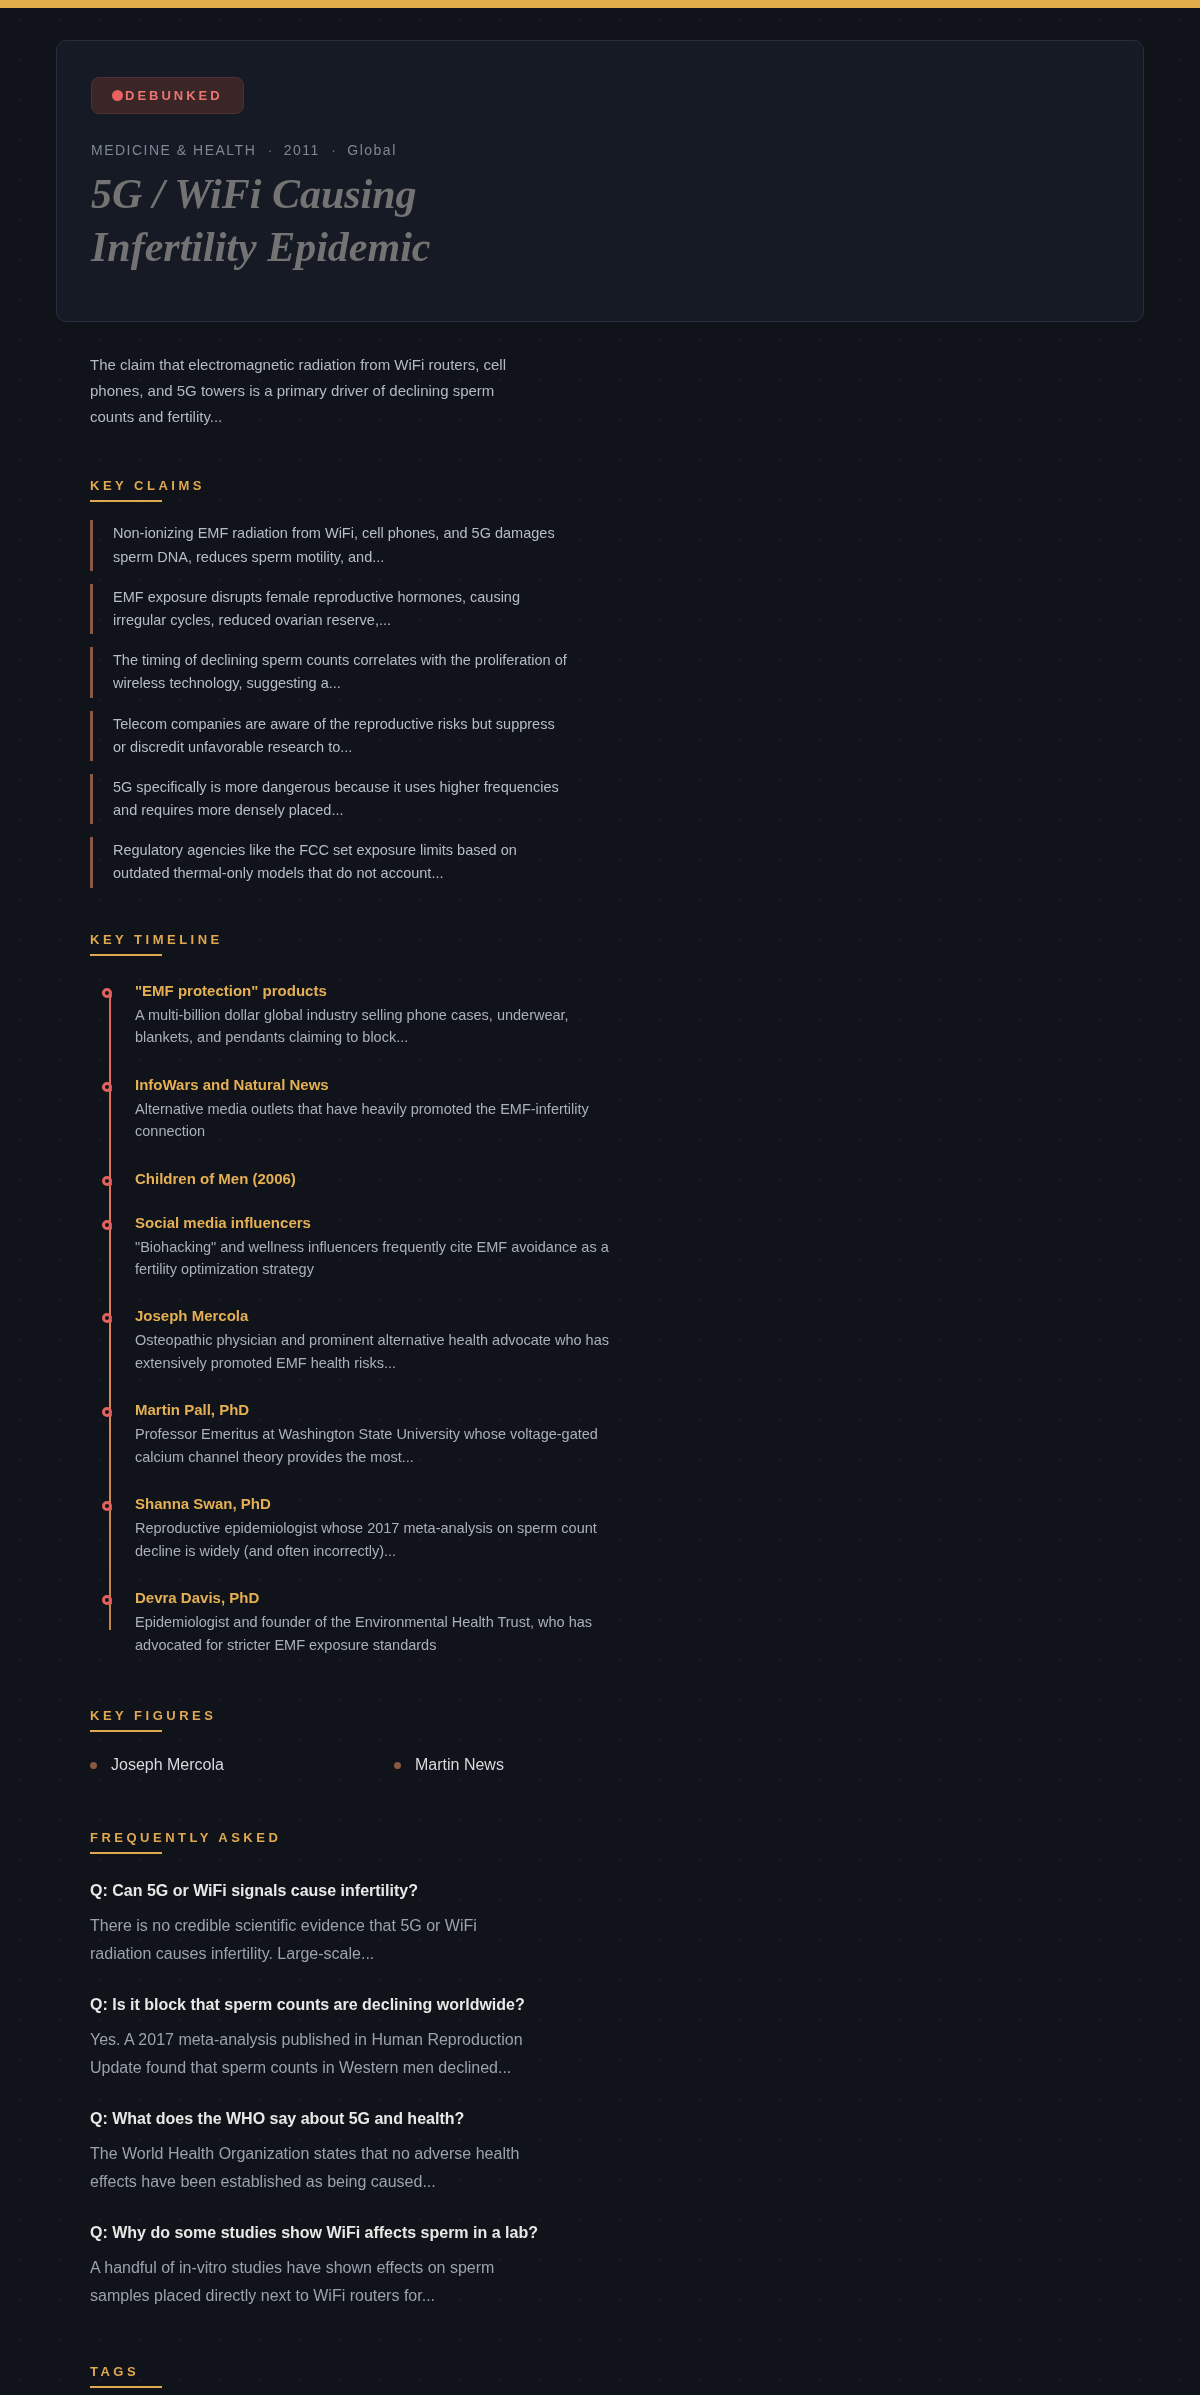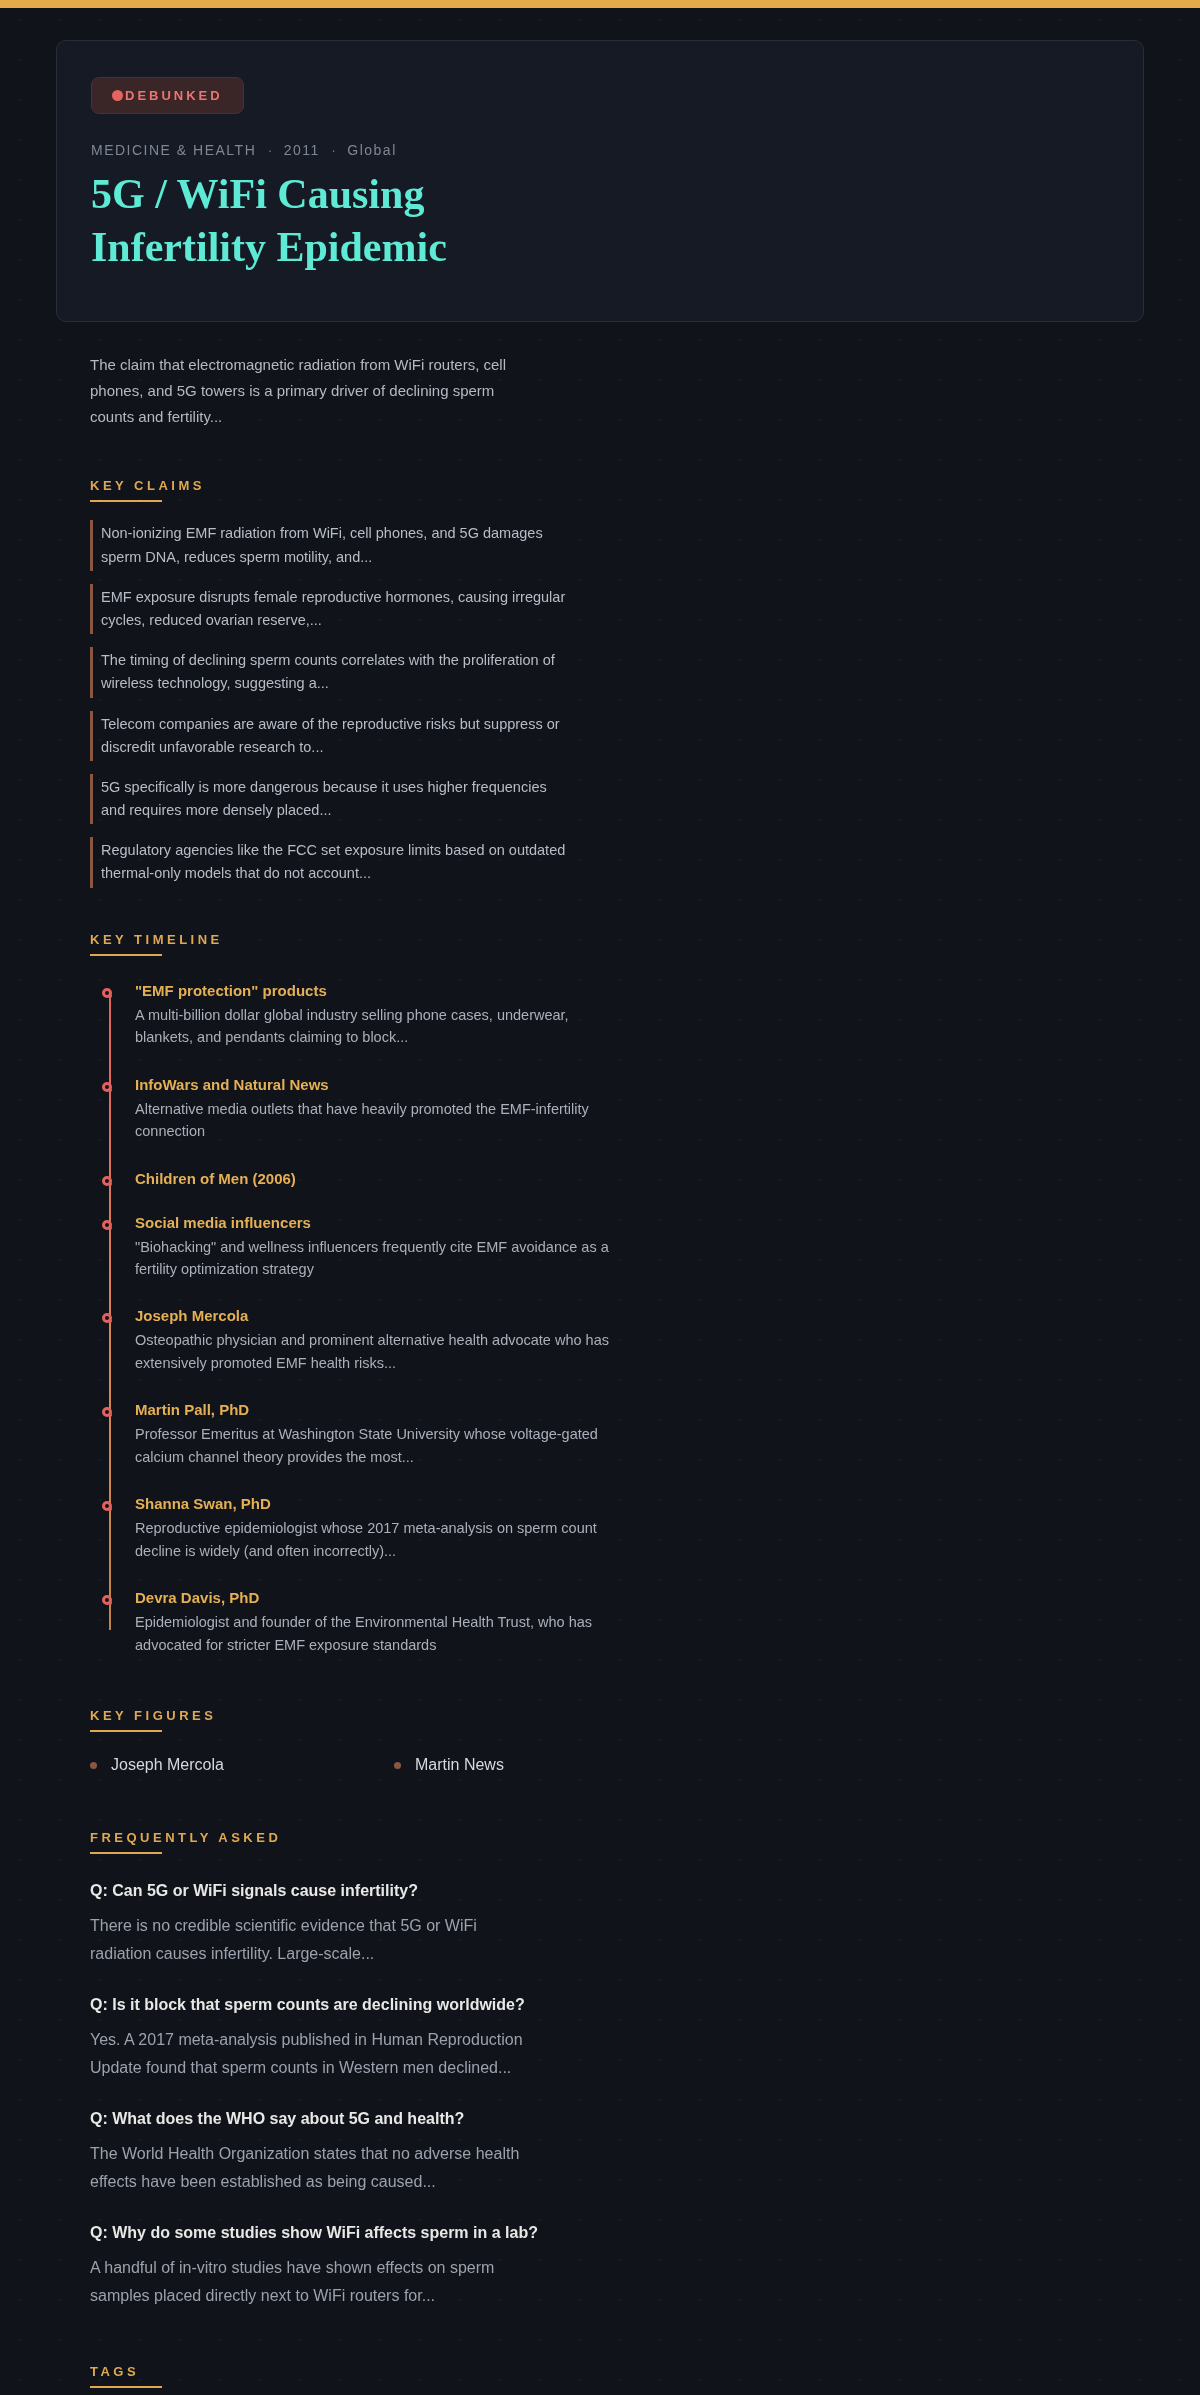--- a/index.html
+++ b/index.html
@@ -32,21 +32,21 @@
   }
   .badge .dot { width:11px; height:11px; border-radius:50%; background:#e8625f; }
   .badge .label {
     color:#ed7571; font-size:13px; font-weight:bold; letter-spacing:3px;
   }
   .meta { margin-top:28px; font-size:14px; color:#7f8795; letter-spacing:1.5px; }
   .meta .sep { color:#6b7280; margin:0 6px; letter-spacing:0; }
   .title {
     margin-top:10px;
     font-family:"Liberation Serif", "DejaVu Serif", serif;
-    font-weight:bold; font-size:42px; line-height:1.27; color:#5eead4;
+    font-weight:bold; font-size:42px; line-height:1.27; color:#737373;font-style:italic;
   }
   .title span { display:block; }
 
   
   .sections { padding:0 34px; }
   .sec-heading {
     color:#e0a850; font-size:13px; font-weight:bold;
     letter-spacing:3.5px; text-transform:uppercase;
     padding-bottom:9px; position:relative; display:block;
   }
@@ -54,21 +54,21 @@
     content:""; position:absolute; left:0; bottom:0;
     width:72px; height:2px; background:#e0a850;
   }
   .intro { margin-top:30px; max-width:450px; font-size:15px; line-height:1.75; color:#b4bac4; }
 
   
   .claims-section { margin-top:48px; }
   .claims-list { margin-top:18px; }
   .claim {
     border-left:3px solid #8a5742;
-    padding:2px 0 2px 8px;
+    padding:2px 0 2px 20px;
     margin-bottom:13px;
     max-width:480px;
     font-size:14.5px; line-height:1.6; color:#b7bdc7;
   }
 
   
   .timeline-section { margin-top:44px; }
   .timeline { margin-top:26px; position:relative; padding-left:45px; }
   .tl-line {
     position:absolute; left:19px; top:8px; bottom:26px; width:2px;

